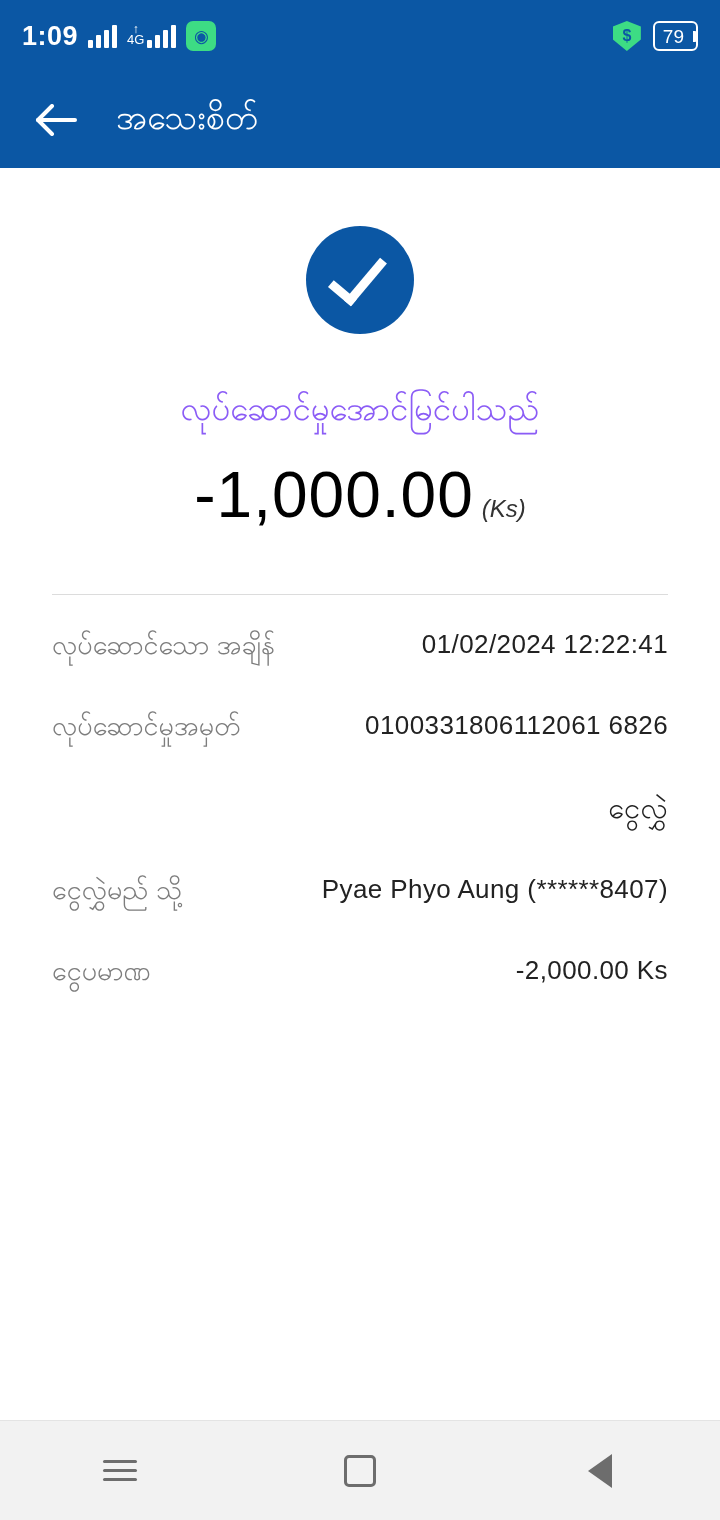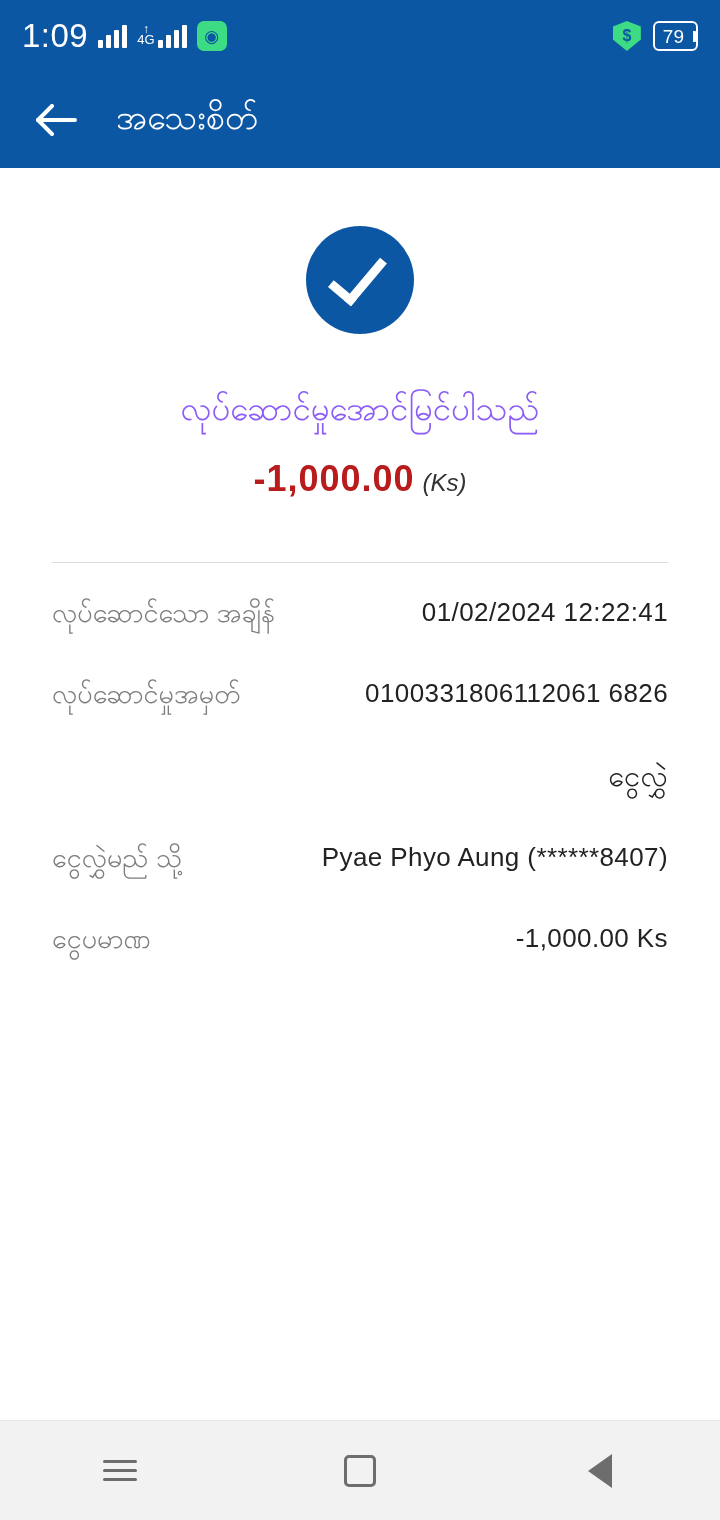--- a/index.html
+++ b/index.html
@@ -14,21 +14,21 @@
   
   .statusbar {
     height:72px;
     background:#0b57a4;
     color:#ffffff;
     display:flex; align-items:center;
     padding:0 22px;
     flex:0 0 auto;
   }
   .status-left { display:flex; align-items:center; gap:10px; }
-  .clock { font-size:33px; font-weight:400; letter-spacing:0.5px; }
+  .clock { font-size:27px; font-weight:700; letter-spacing:0.5px; }
   .status-right { margin-left:auto; display:flex; align-items:center; gap:12px; }
 
   .sig-bars { display:flex; align-items:flex-end; gap:3px; height:24px; }
   .sig-bars i { display:block; width:5px; background:#ffffff; border-radius:1px; }
   .sig-bars i:nth-child(1){height:8px;}
   .sig-bars i:nth-child(2){height:13px;}
   .sig-bars i:nth-child(3){height:18px;}
   .sig-bars i:nth-child(4){height:23px;}
 
   .net-group { display:flex; align-items:flex-start; gap:3px; }
@@ -82,21 +82,21 @@
           transform:rotate(-50deg) translate(2px,-5px); }
 
   .success-text {
     text-align:center; margin-top:53px;
     font-size:33px; color:#8b5cf6; font-weight:400;
   }
   .amount-row {
     text-align:center; margin-top:22px;
     display:flex; align-items:baseline; justify-content:center; gap:8px;
   }
-  .amount { font-size:36px; color:#b91c1c; letter-spacing:1px;font-weight:bold; }
+  .amount { font-size:64px; color:#000000; letter-spacing:1px; }
   .currency { font-size:24px; color:#333;font-style:italic; }
 
   .divider { height:1px; background:#dcdcdc; margin:62px 0 10px; }
 
   .detail-row {
     display:flex; align-items:flex-start; justify-content:space-between;
     padding:21px 0; gap:8px;
   }
   .detail-label {
     font-size:27px; color:#7d7d7d; line-height:1.45; max-width:300px;
@@ -193,21 +193,21 @@
     </div>
     <div class="detail-row">
       <span class="detail-value mm">ငွေလွှဲ</span>
     </div>
     <div class="detail-row">
       <span class="detail-label">ငွေလွှဲမည် သို့</span>
       <span class="detail-value">Pyae Phyo Aung (******8407)</span>
     </div>
     <div class="detail-row">
       <span class="detail-label">ငွေပမာဏ</span>
-      <span class="detail-value">-1,000.00 Ks</span>
+      <span class="detail-value">-2,000.00 Ks</span>
     </div>
 
   </div>
 
   <div class="navbar">
     <div class="nav-btn">
       <span class="nav-menu">
           <i></i>
           <i></i>
           <i></i>

